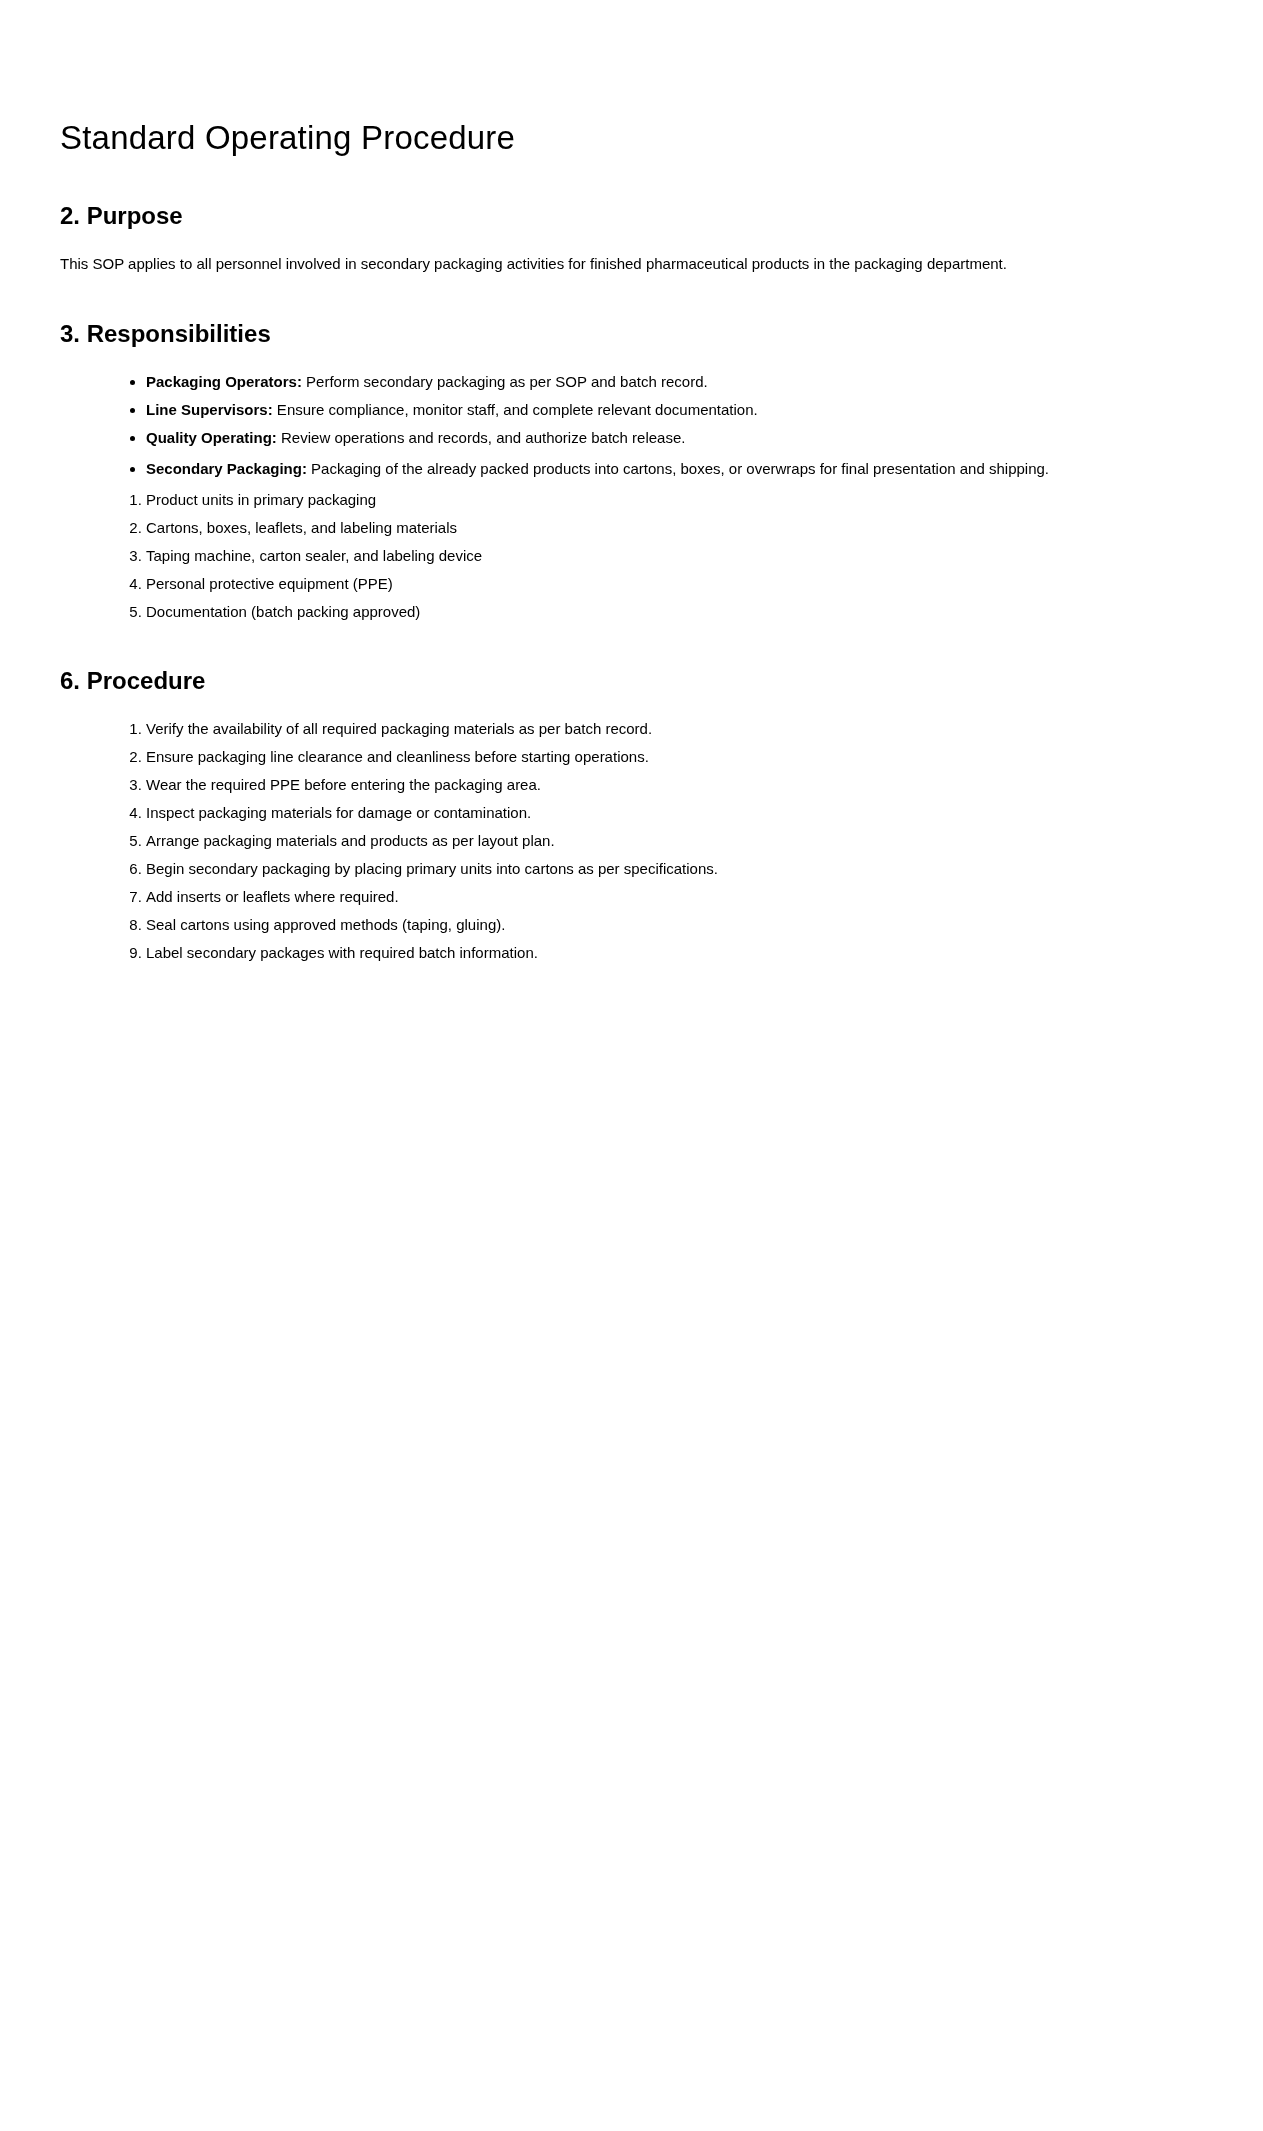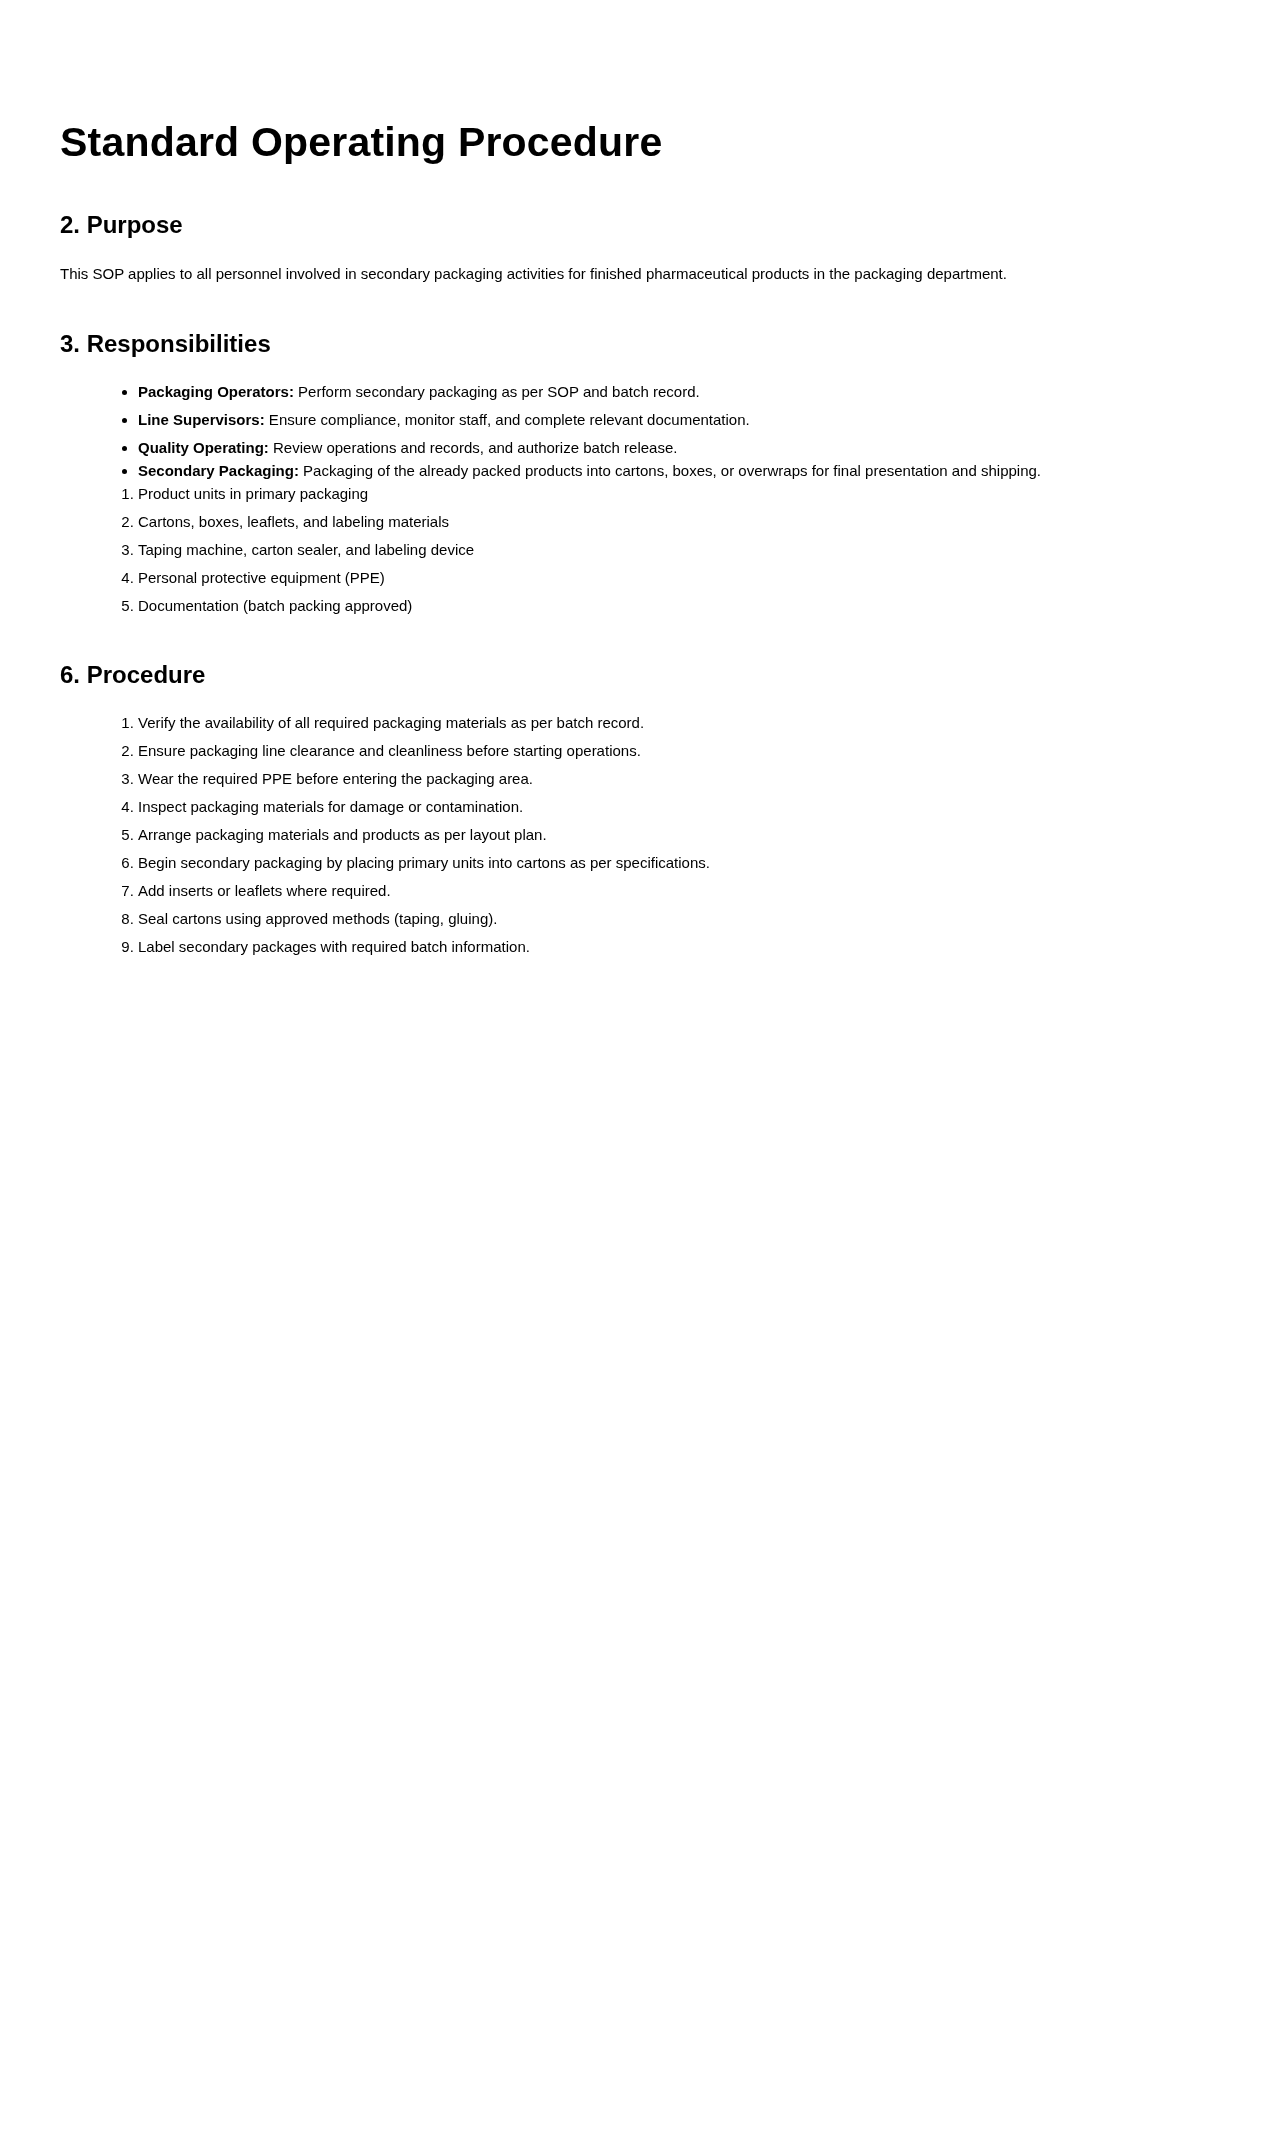--- a/index.html
+++ b/index.html
@@ -9,22 +9,22 @@
     min-height: 2131px;
     font-family: "Liberation Sans", "DejaVu Sans", sans-serif;
     color: #000000;
     overflow: hidden;
   }
   .page {
     padding: 118px 60px 40px 60px;
     max-width: 1205px;
   }
   h1.doc-title {
-    font-size: 41px;
-    font-weight: bold;
+    font-size: 33px;
+    font-weight: normal;
     line-height: 1.2;
     margin: 0 0 18px 0;
     letter-spacing: 0.2px;
   }
   h1.doc-subtitle {
     font-size: 31px;
     font-weight: bold;
     line-height: 1.2;
     margin: 0;
     letter-spacing: 0.2px;
@@ -37,21 +37,21 @@
     margin: 44px 0 21px 0;
   }
   p.section-paragraph {
     font-size: 15px;
     line-height: 25px;
     margin: 0;
   }
   ul.section-bullets, ol.section-numbered {
     font-size: 15px;
     line-height: 23px;
-    margin: 0;
+    margin: 8px;
     padding-left: 78px;
   }
   ul.section-bullets li, ol.section-numbered li {
     margin: 0 0 5px 0;
   }
   ul.section-bullets li:last-child, ol.section-numbered li:last-child {
     margin-bottom: 0;
   }
   ul.section-bullets li b { font-weight: bold; }
 </style>

